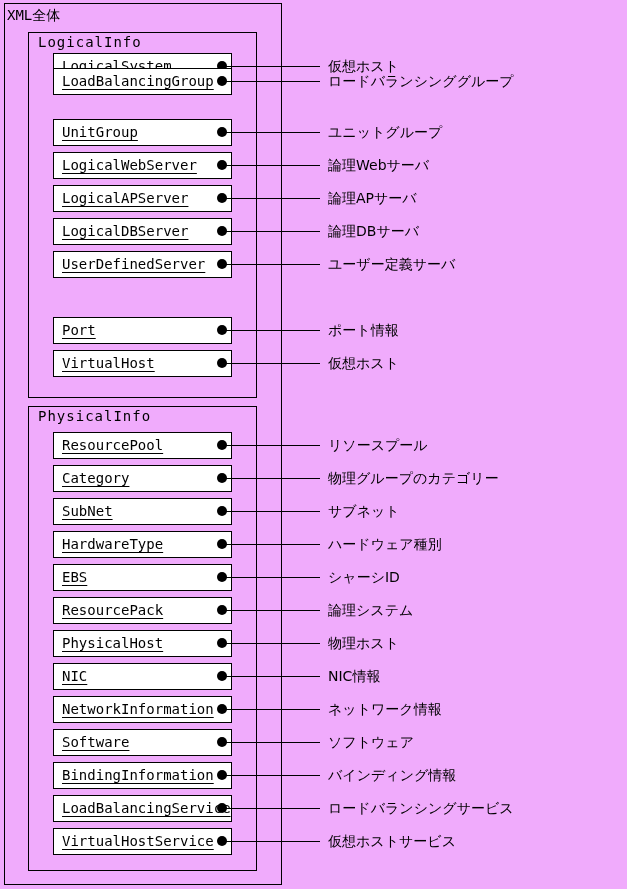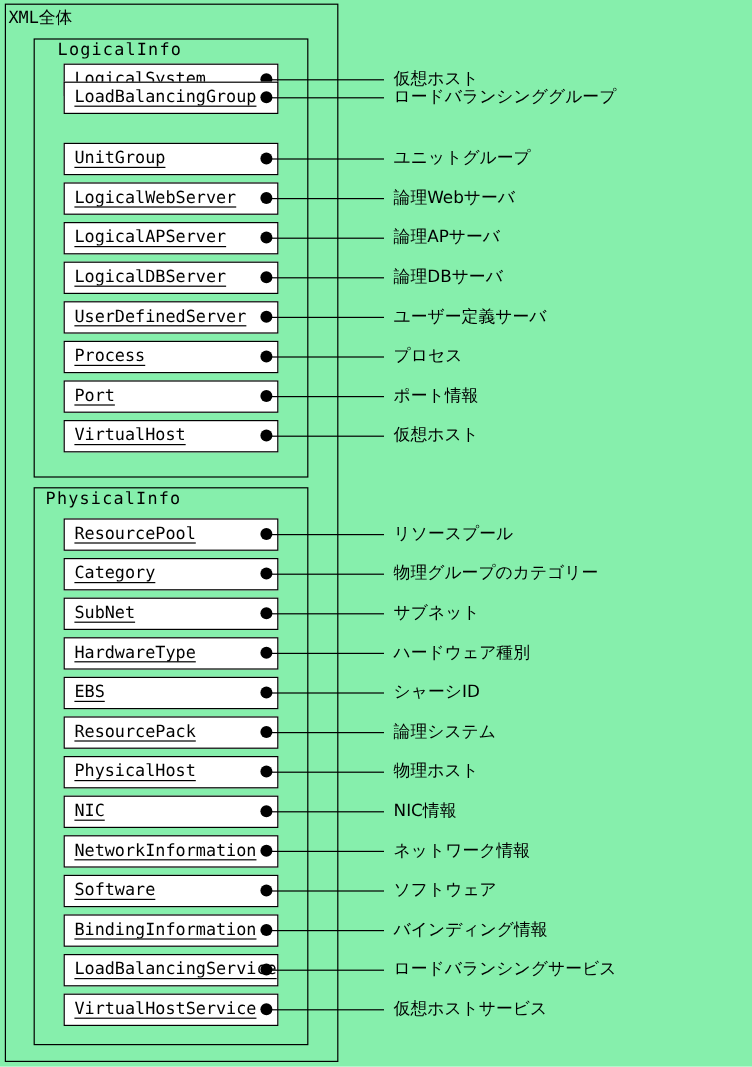--- a/index.html
+++ b/index.html
@@ -1,24 +1,24 @@
 <!DOCTYPE html>
 <html><head>
 <meta charset="utf-8">
 <style>
   html,body{margin:0;padding:0;background:#ffffff;}
-  .canvas{position:relative;width:627px;height:889px;background:#86efac;color:#000000;overflow:hidden;}
+  .canvas{position:relative;width:627px;height:889px;background:#f0abfc;color:#000000;overflow:hidden;}
   .box{position:absolute;border:1px solid #000000;background:transparent;}
   .outer-box{left:4px;top:3px;width:276px;height:880px;}
   .group-box-0{left:28px;top:32px;width:227px;height:364px;}
   .group-box-1{left:28px;top:406px;width:227px;height:463px;}
   .mono{font-family:"DejaVu Sans Mono","Liberation Mono",monospace;}
   .root-label{position:absolute;left:7px;top:7px;font-size:14px;line-height:16px;white-space:nowrap;}
   .group-label{position:absolute;font-size:14px;line-height:16px;letter-spacing:1px;white-space:nowrap;}
-  .group-label-0{left:38px;top:34px;margin-left:10px;}
+  .group-label-0{left:38px;top:34px;}
   .group-label-1{left:38px;top:408px;}
   .row{position:absolute;left:0;width:499px;height:26px;}
   .ebox{position:absolute;left:53px;top:0;width:177px;height:25px;border:1px solid #000000;background:#ffffff;}
   .elink{position:absolute;left:62px;top:0;height:26px;line-height:27px;font-size:14px;color:#000000;
          text-decoration:underline;text-underline-offset:3px;white-space:nowrap;cursor:pointer;}
   .bullet{position:absolute;left:217px;top:8px;width:10px;height:10px;background:#000000;border-radius:50%;}
   .conn{position:absolute;left:222px;top:13px;width:98px;height:1px;background:#000000;}
   .jlabel{position:absolute;left:328px;top:0;height:26px;line-height:27px;font-size:14px;white-space:nowrap;
           font-family:"DejaVu Sans","Liberation Sans",sans-serif;}
 </style>
@@ -76,27 +76,20 @@
     <span class="bullet"></span>
     <span class="conn"></span>
     <span class="jlabel">論理DBサーバ</span>
   </div>
   <div class="row" style="top:251px">
     <span class="ebox"></span>
     <a class="elink mono">UserDefinedServer</a>
     <span class="bullet"></span>
     <span class="conn"></span>
     <span class="jlabel">ユーザー定義サーバ</span>
-  </div>
-  <div class="row" style="top:284px">
-    <span class="ebox"></span>
-    <a class="elink mono">Process</a>
-    <span class="bullet"></span>
-    <span class="conn"></span>
-    <span class="jlabel">プロセス</span>
   </div>
   <div class="row" style="top:317px">
     <span class="ebox"></span>
     <a class="elink mono">Port</a>
     <span class="bullet"></span>
     <span class="conn"></span>
     <span class="jlabel">ポート情報</span>
   </div>
   <div class="row" style="top:350px">
     <span class="ebox"></span>

